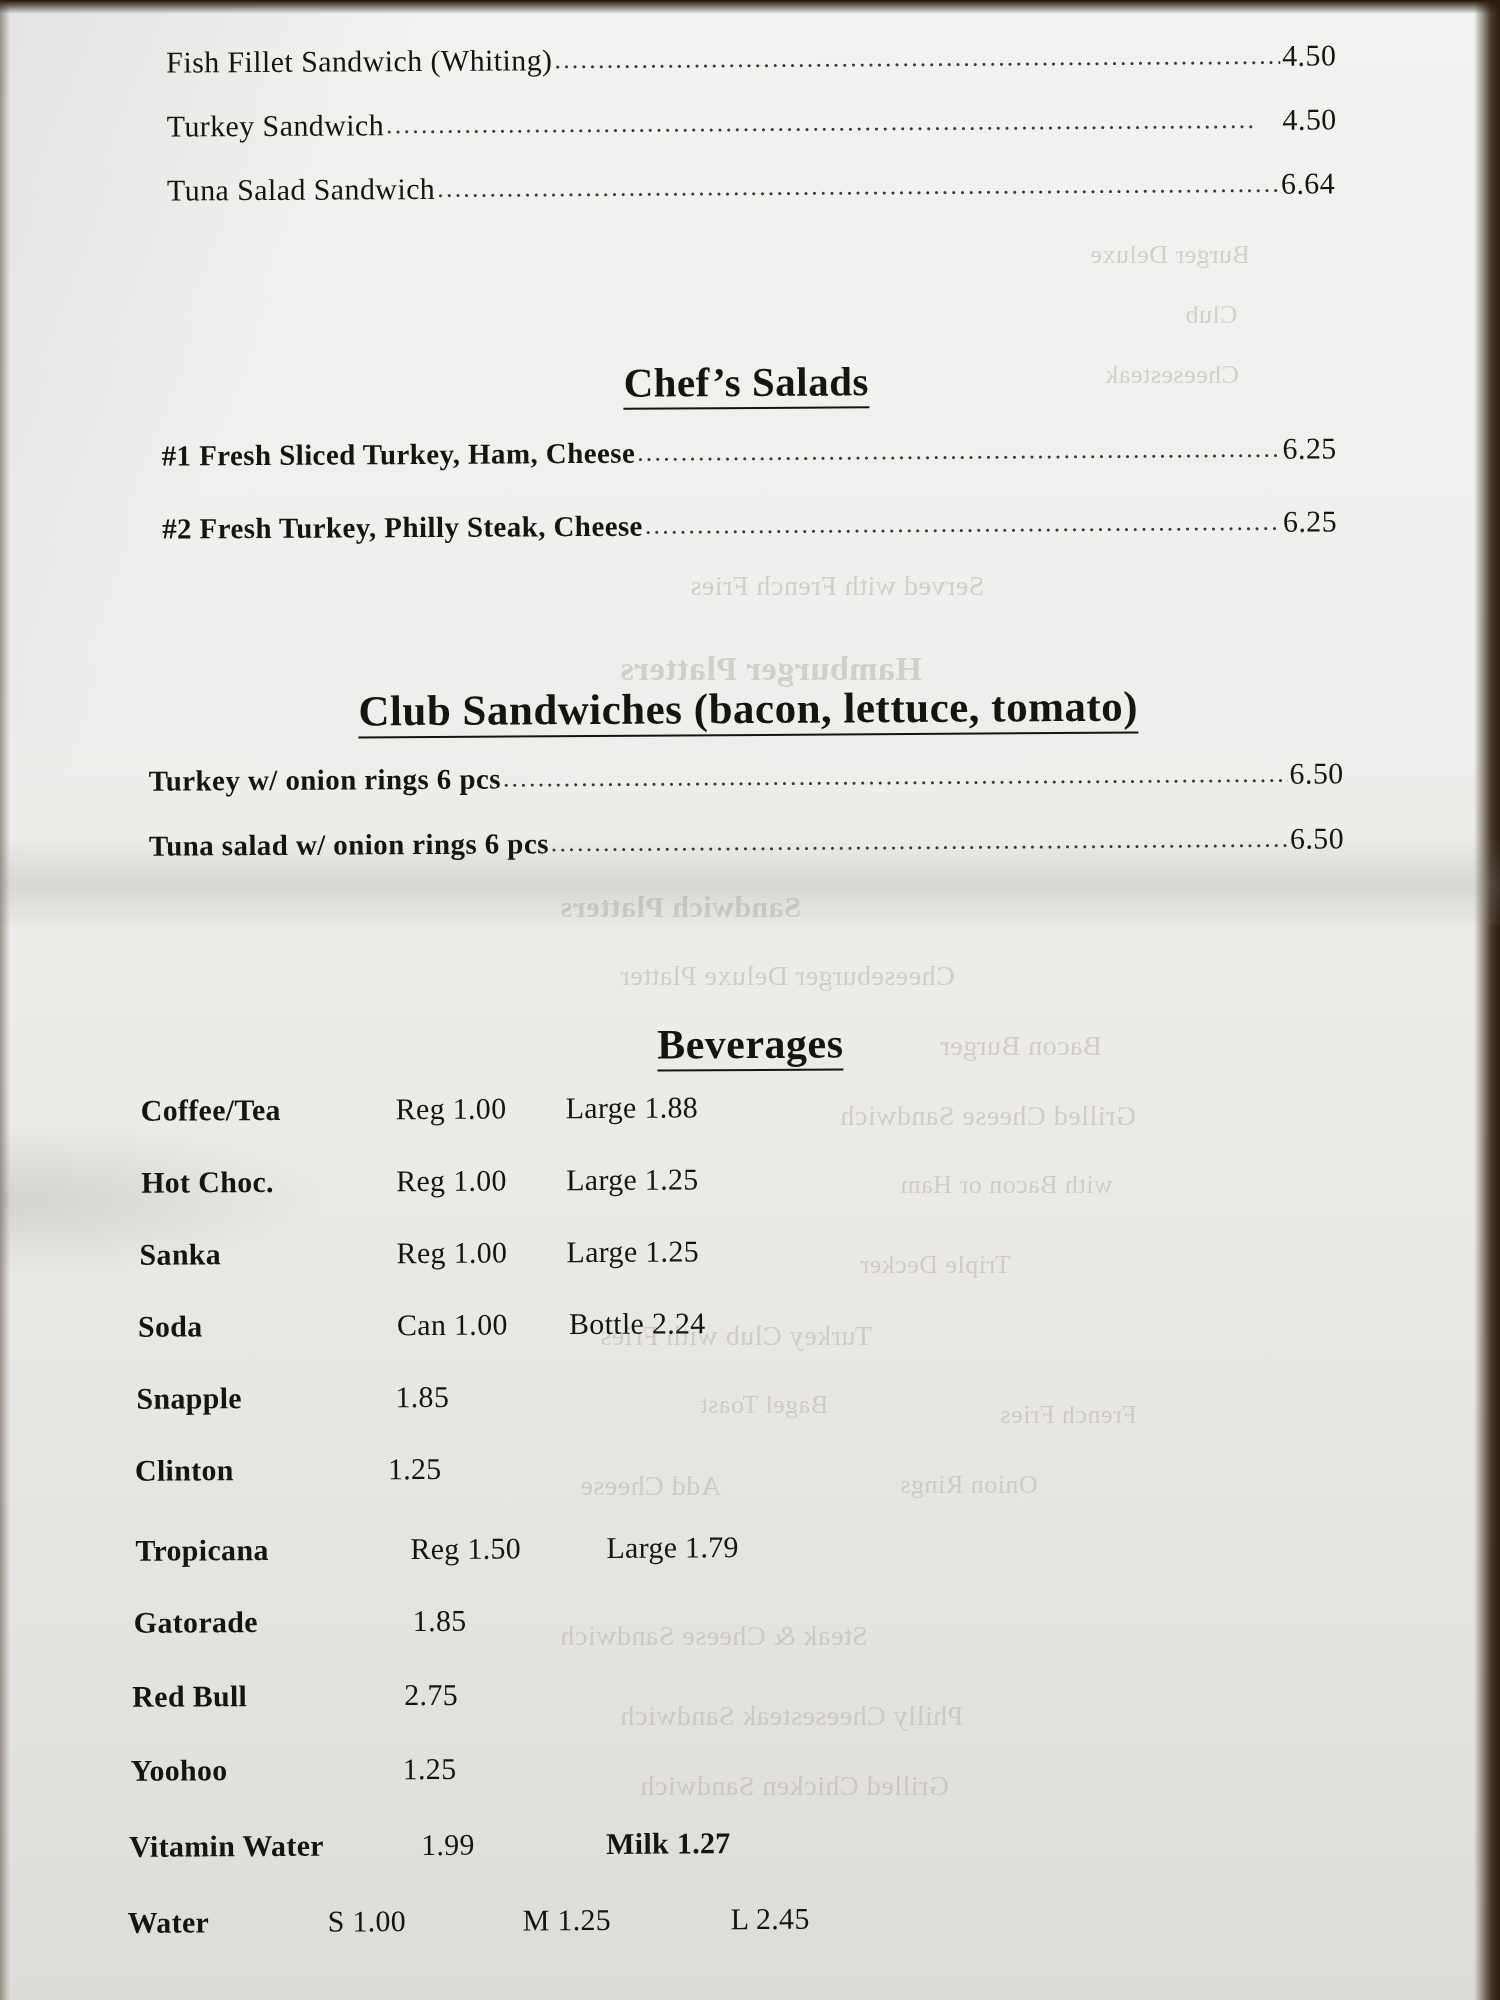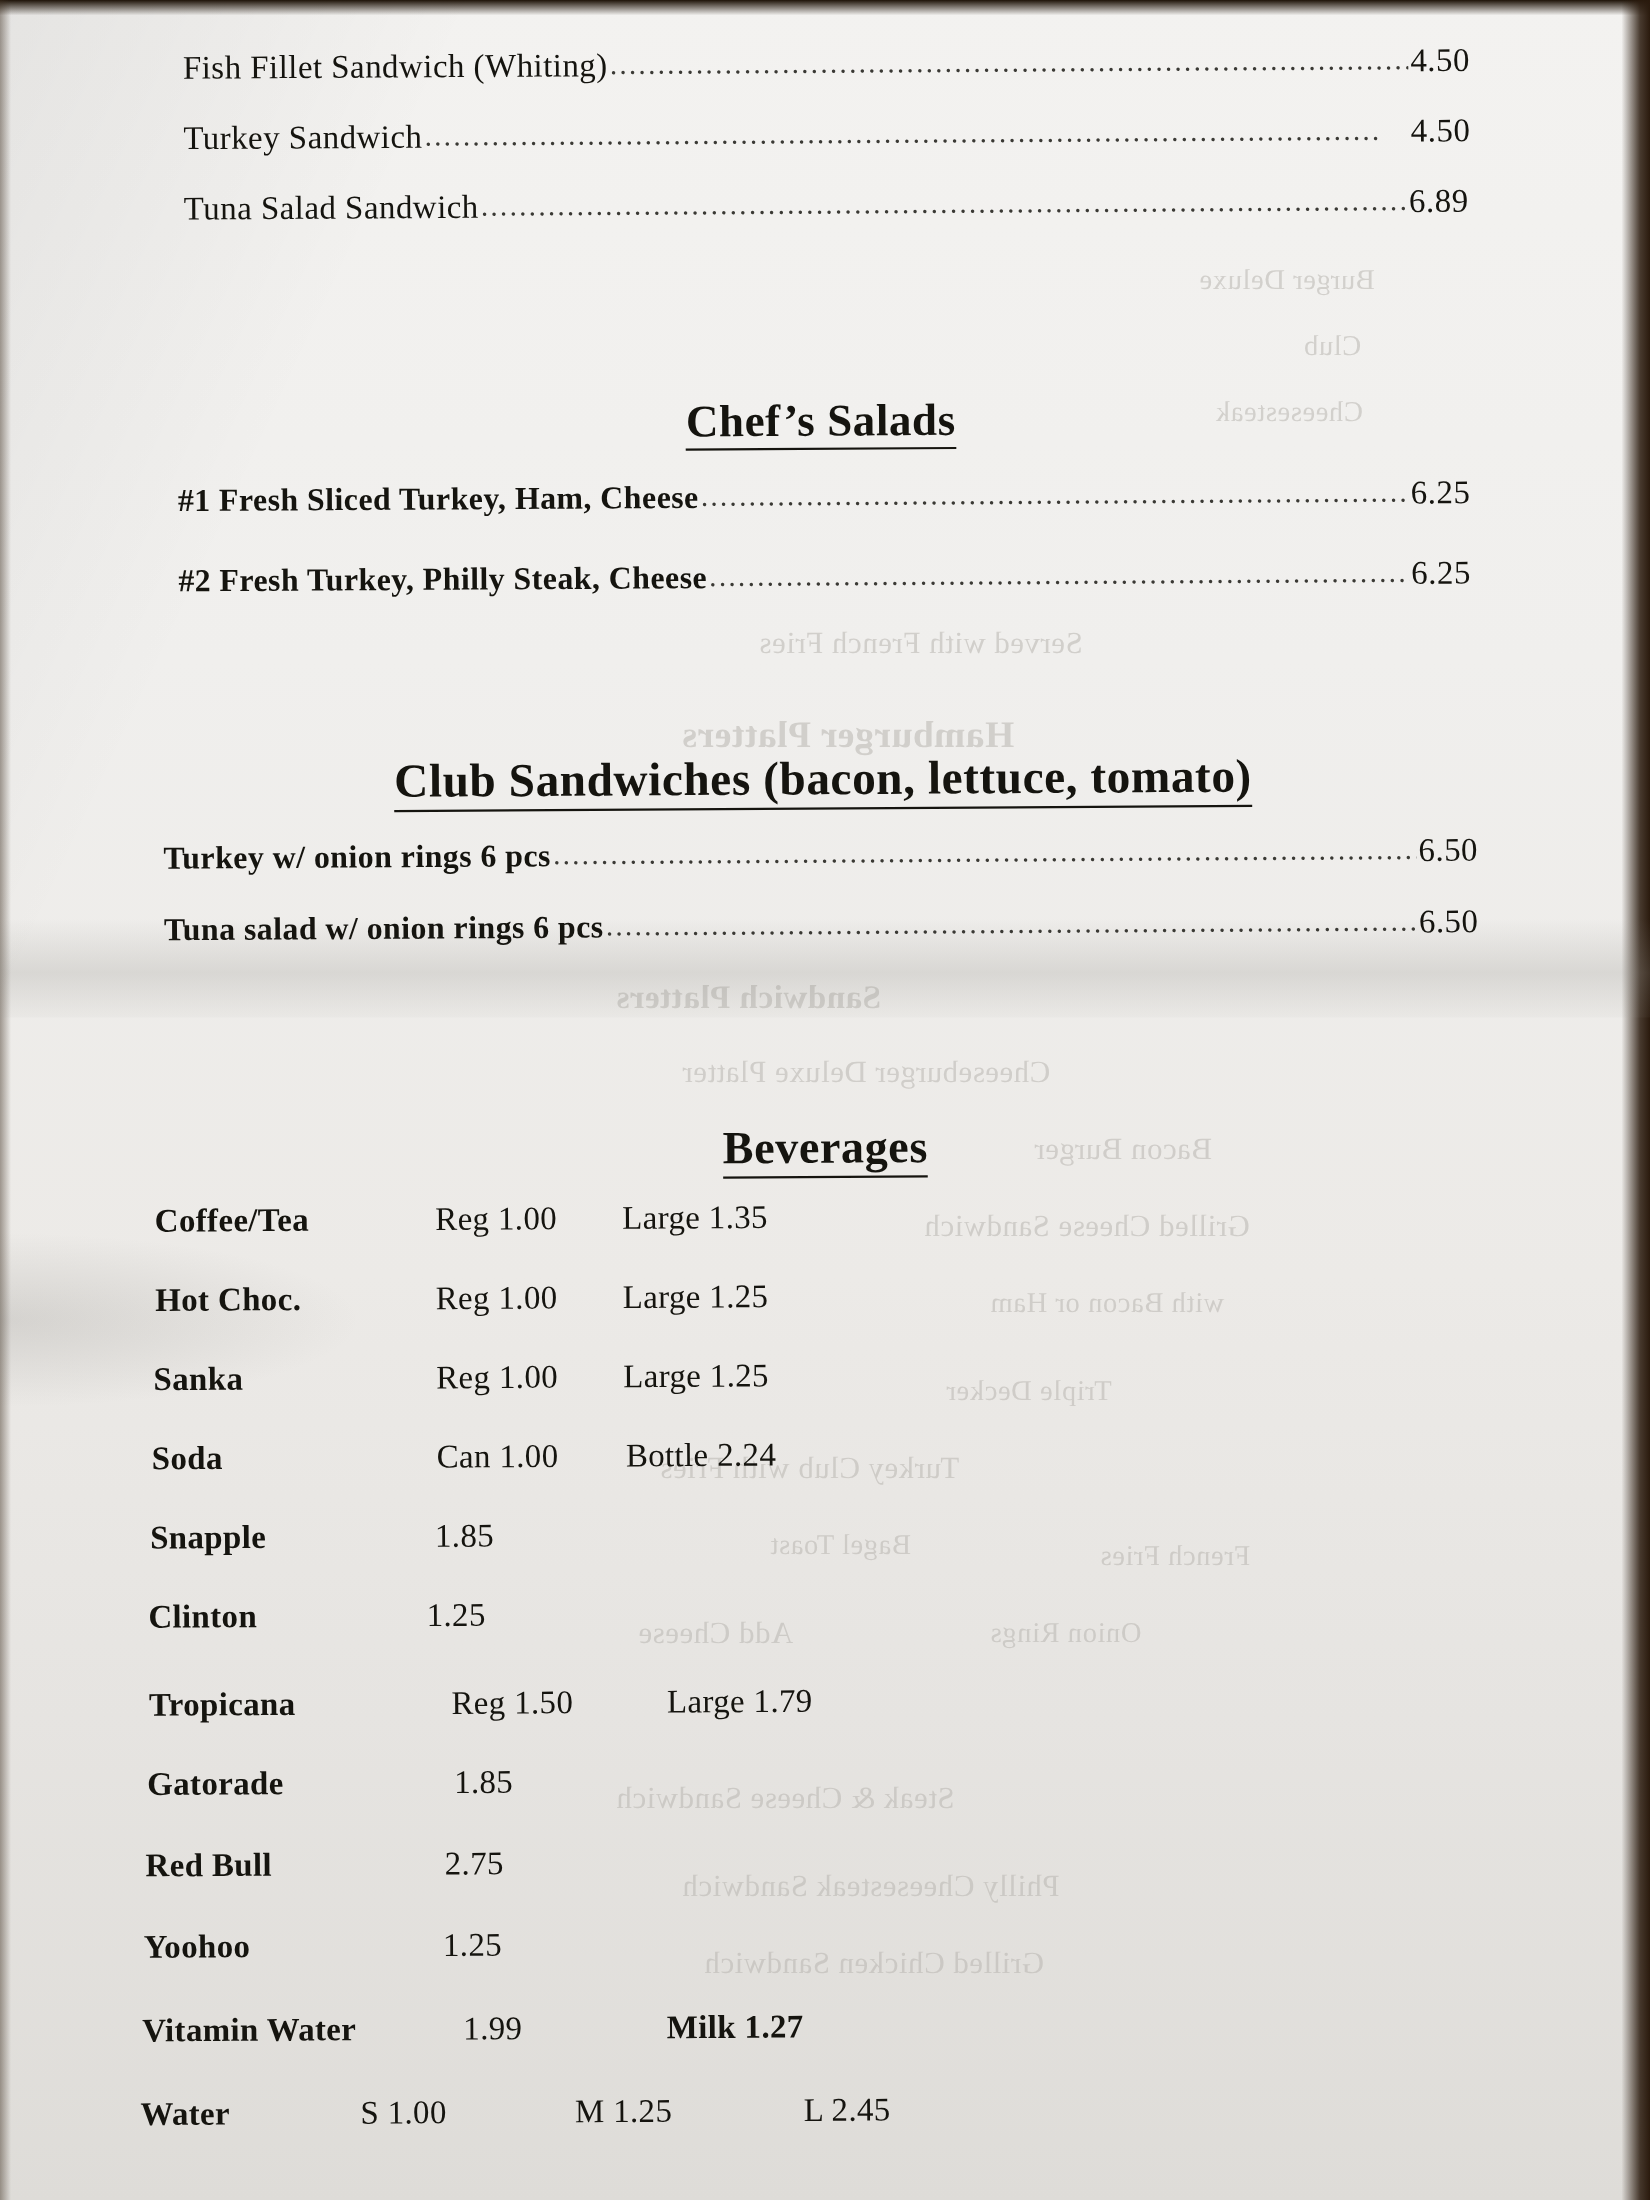--- a/index.html
+++ b/index.html
@@ -172,21 +172,21 @@
 
   <div class="item" style="left:172px; top:106px; width:1170px;">
     <span class="nm">Turkey Sandwich</span>
     <span class="dots">....................................................................................................</span>
     <span class="pr">4.50</span>
   </div>
 
   <div class="item" style="left:172px; top:170px; width:1168px;">
     <span class="nm">Tuna Salad Sandwich</span>
     <span class="dots">....................................................................................................</span>
-    <span class="pr">6.89</span>
+    <span class="pr">6.64</span>
   </div>
 
   <div class="section-title" style="left:0px; top:358px; width:1500px;">
     <span>Chef’s Salads</span>
   </div>
 
   <div class="item" style="left:165px; top:435px; width:1175px; font-weight:bold; font-size:29px;">
     <span class="nm">#1 Fresh Sliced Turkey, Ham, Cheese</span>
     <span class="dots" style="font-weight:normal;">....................................................................................................</span>
     <span class="pr" style="font-weight:normal; font-size:30px;">6.25</span>
@@ -214,21 +214,21 @@
     <span class="pr" style="font-weight:normal; font-size:30px;">6.50</span>
   </div>
 
   <div class="section-title" style="left:0px; top:1020px; width:1500px; font-size:42px;">
     <span>Beverages</span>
   </div>
 
   <div class="bev-row" style="left:140px; top:1090px;">
     <span class="bname" style="width:255px;">Coffee/Tea</span>
     <span class="bopt" style="width:170px;">Reg 1.00</span>
-    <span class="bopt">Large 1.35</span>
+    <span class="bopt">Large 1.88</span>
   </div>
 
   <div class="bev-row" style="left:140px; top:1162px;">
     <span class="bname" style="width:255px;">Hot Choc.</span>
     <span class="bopt" style="width:170px;">Reg 1.00</span>
     <span class="bopt">Large 1.25</span>
   </div>
 
   <div class="bev-row" style="left:138px; top:1234px;">
     <span class="bname" style="width:257px;">Sanka</span>

